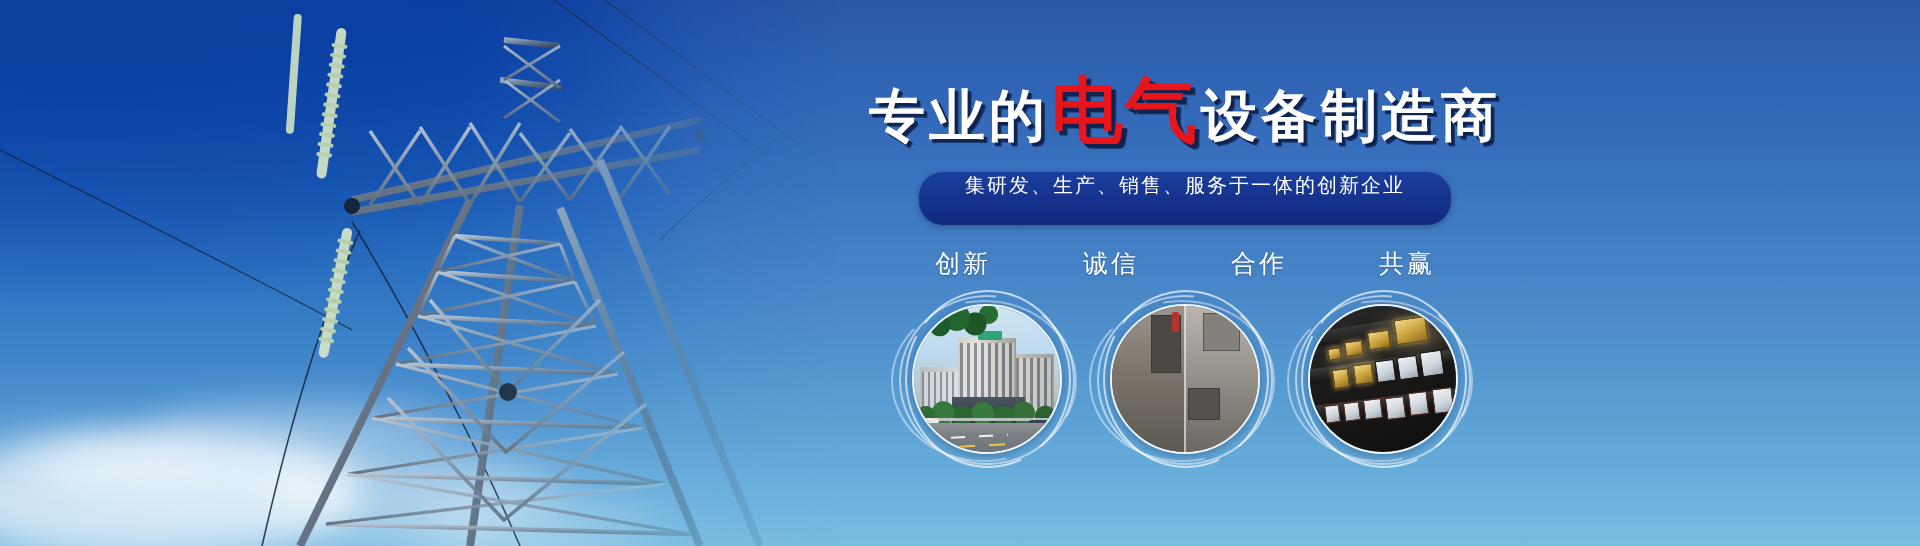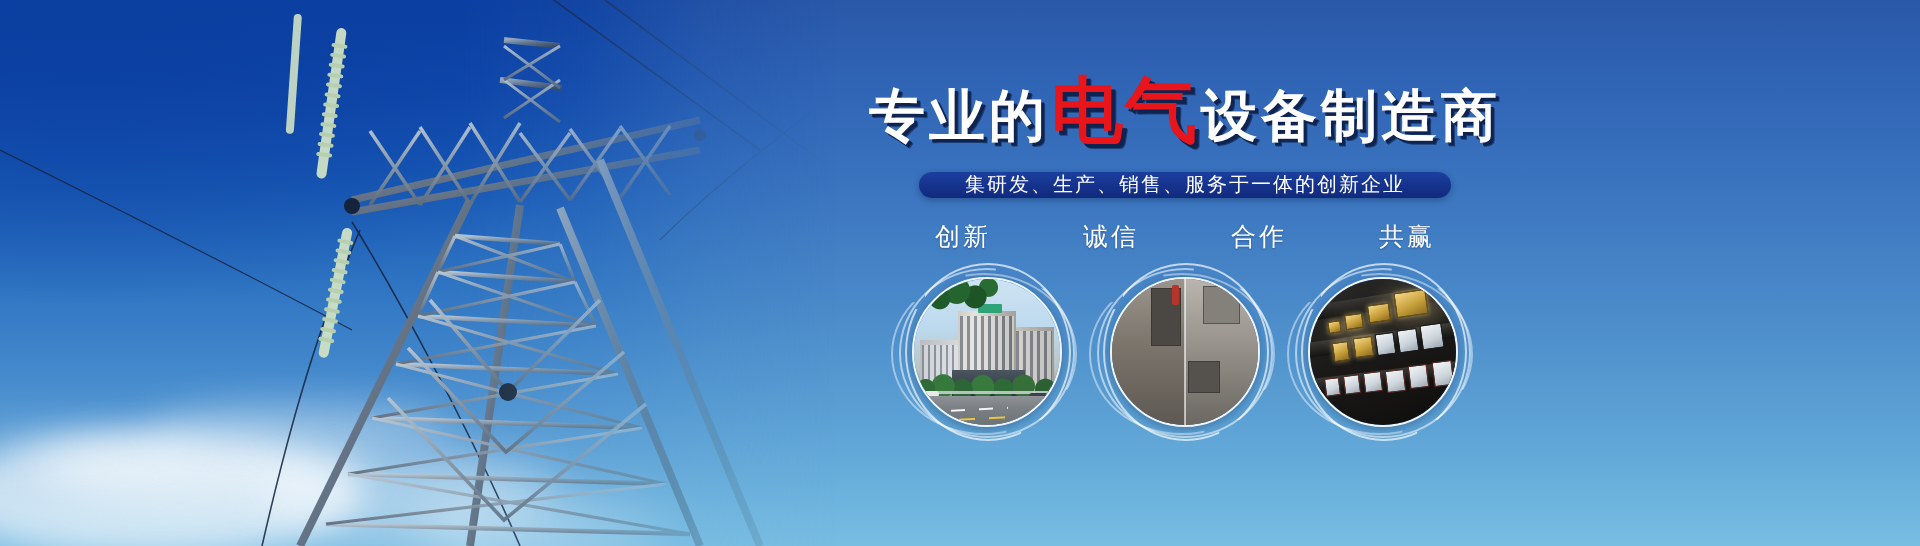--- a/index.html
+++ b/index.html
@@ -75,28 +75,28 @@
     color:#e8151b;
     font-size:72px;
     letter-spacing:2px;
     text-shadow:4px 4px 0 #0e2350, 5px 5px 0 rgba(8,22,56,.5);
     padding:0 2px;
     margin-top:22px;
   }
 
   .pill{
     margin-top:26px;
-    height:26px;
+    height:53px;
     padding:0 46px;
     border-radius:24px;
     background:linear-gradient(180deg,#1b3f9e 0%,#15328c 55%,#102a7c 100%);
     color:#ffffff;
     font-size:20px;
     letter-spacing:2px;
-    display:flex;align-items:flex-end;justify-content:center;
+    display:flex;align-items:flex-start;justify-content:center;
     white-space:nowrap;
     box-shadow:0 2px 6px rgba(6,22,60,.35);
   }
 
   .keywords{
     margin-top:22px;
     display:flex;
     gap:92px;
     color:#ffffff;
     font-size:25px;

